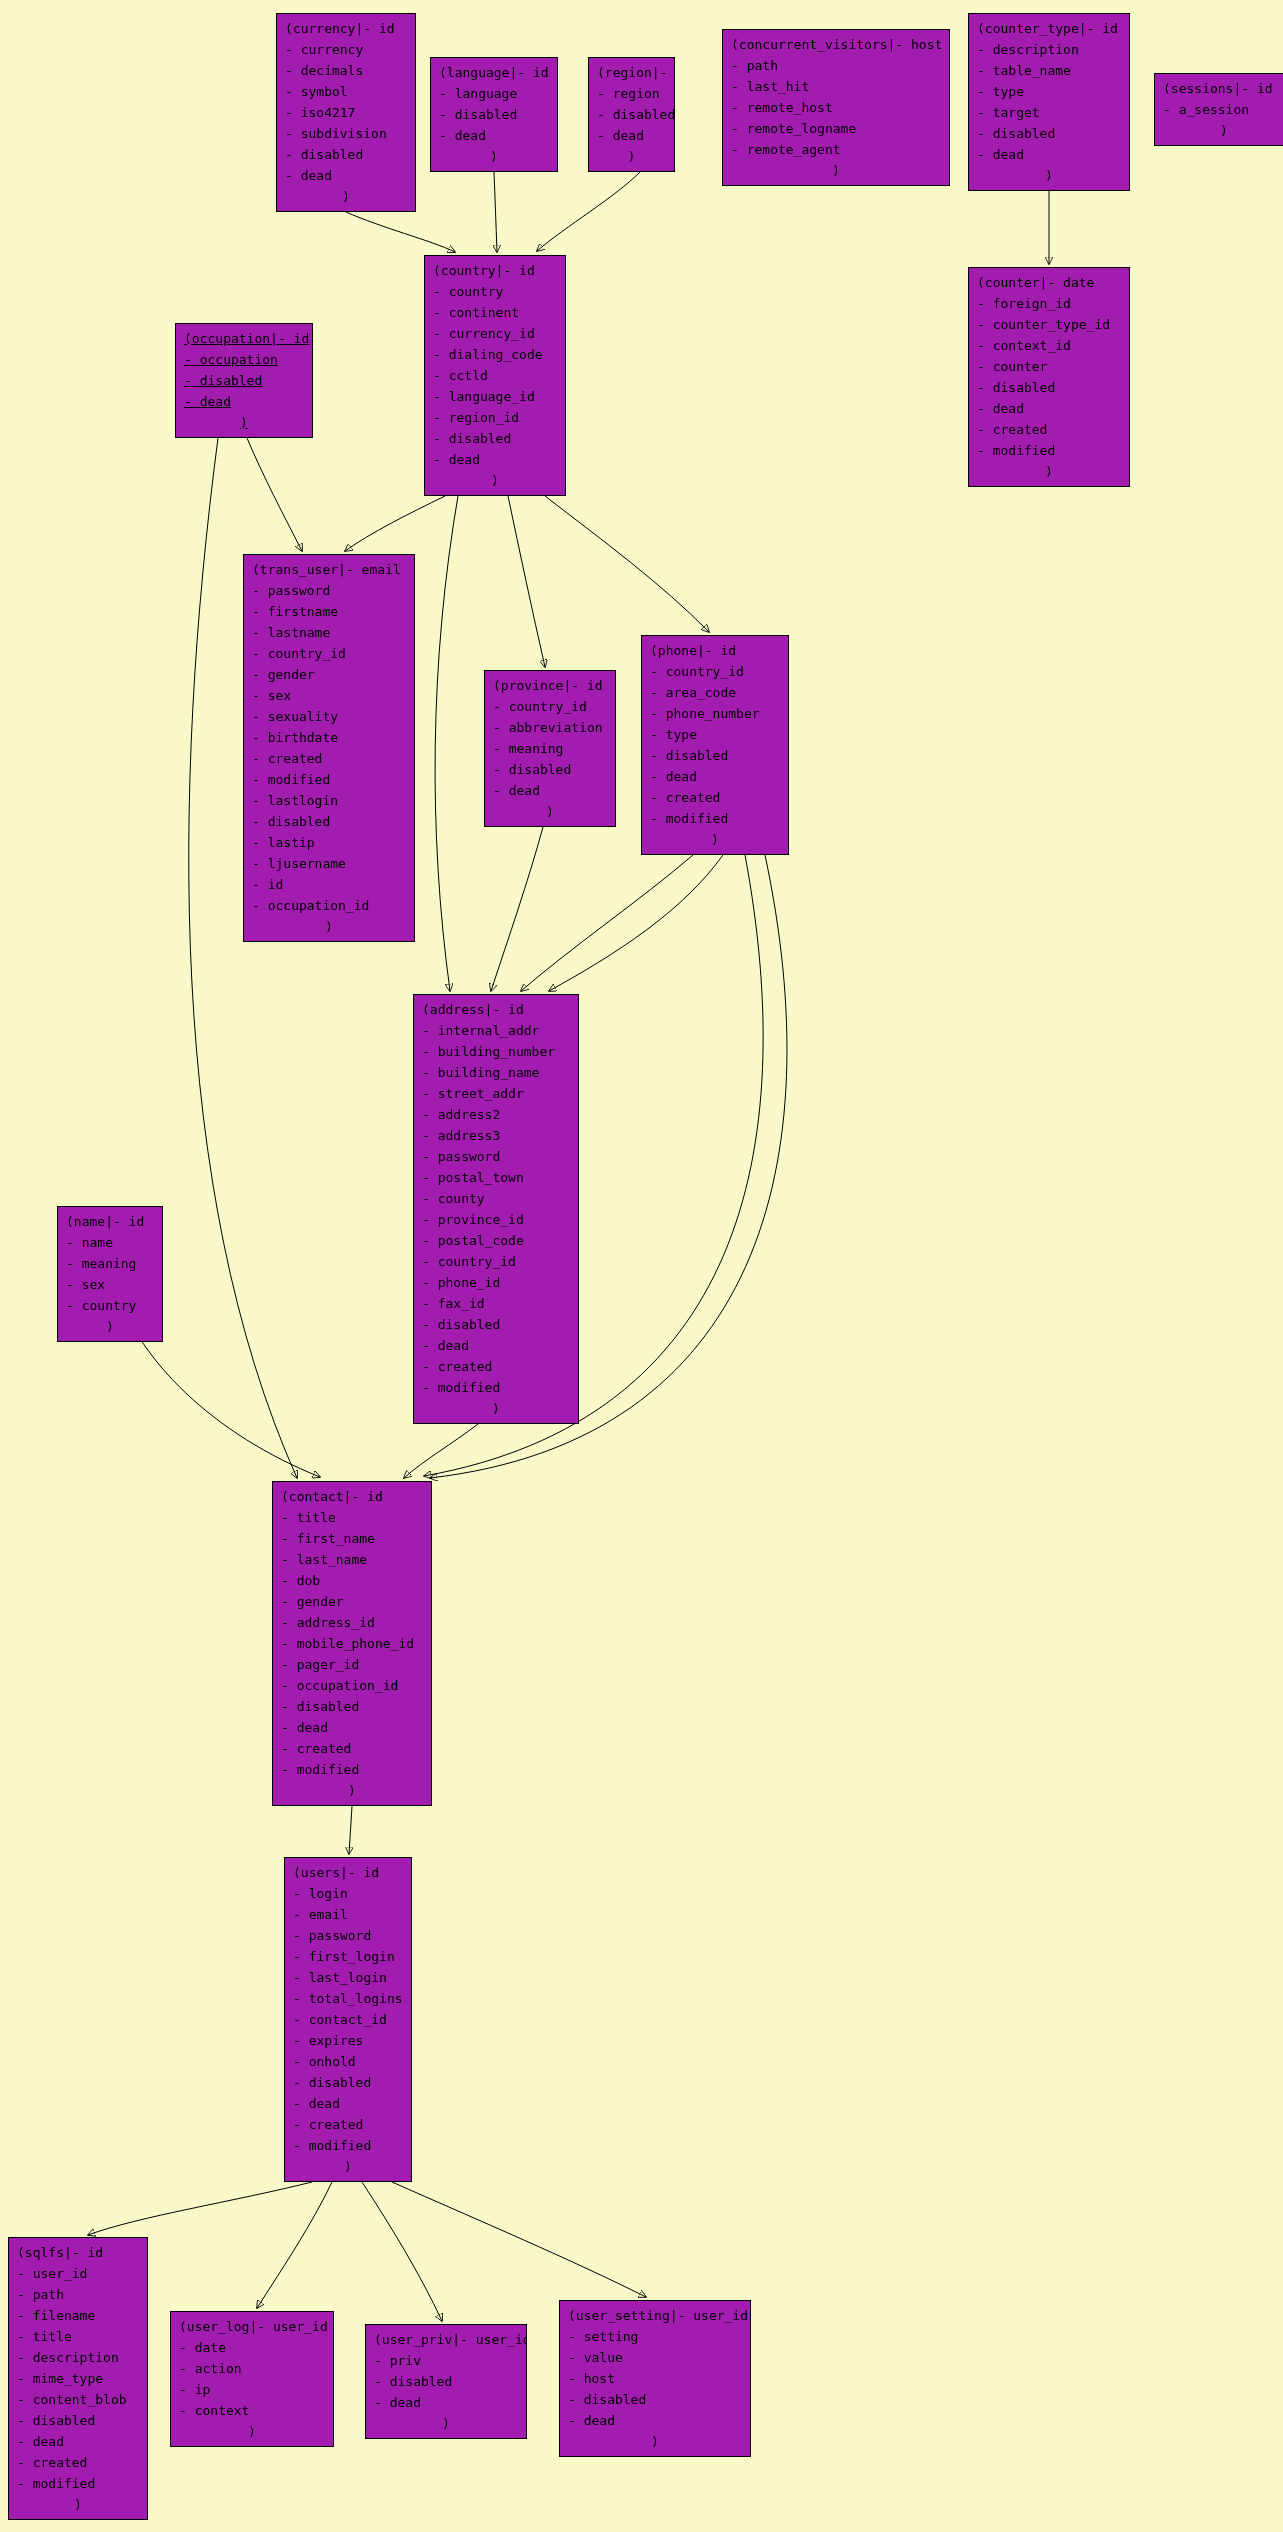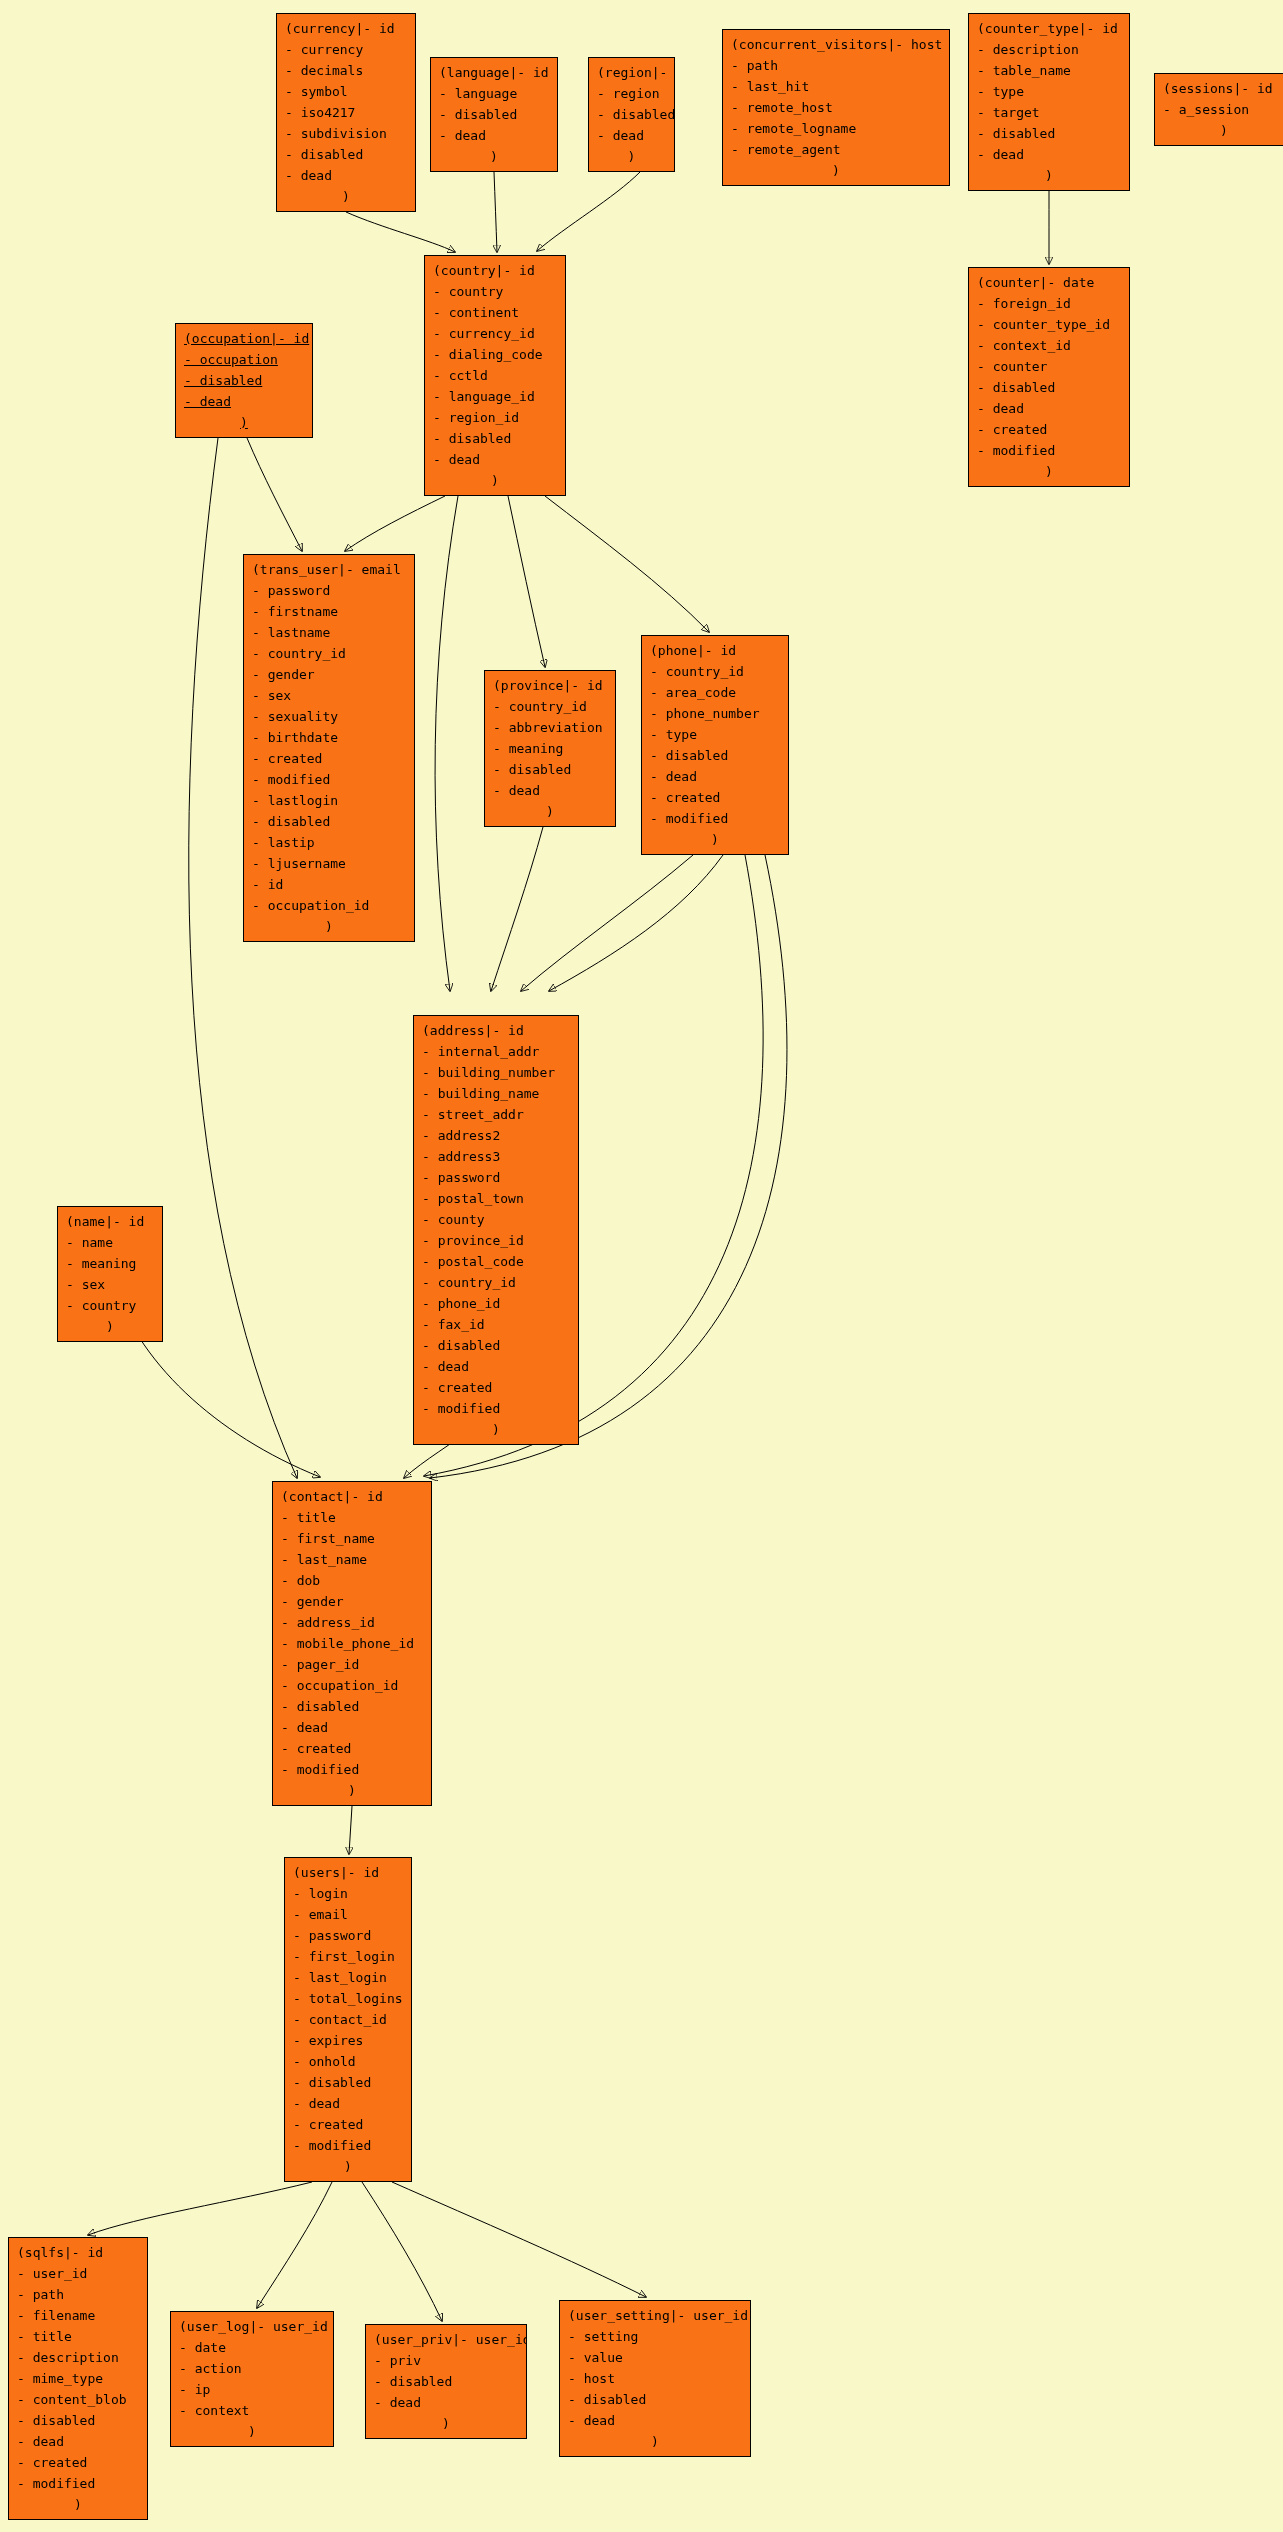--- a/index.html
+++ b/index.html
@@ -27,21 +27,21 @@
     pointer-events: none;
   }
   svg.edges path {
     fill: none;
     stroke: #000;
     stroke-width: 1;
   }
   .tbl {
     position: absolute;
     box-sizing: border-box;
-    background: #f97316;
+    background: #a21caf;
     border: 1px solid #000;
     font-size: 13px;
     line-height: 21px;
     padding: 4px 0;
     white-space: nowrap;
     overflow: hidden;
   }
   .tbl .row {
     padding: 0 8px;
   }
@@ -199,21 +199,21 @@
       <div class="row field">- country_id</div>
       <div class="row field">- area_code</div>
       <div class="row field">- phone_number</div>
       <div class="row field">- type</div>
       <div class="row field">- disabled</div>
       <div class="row field">- dead</div>
       <div class="row field">- created</div>
       <div class="row field">- modified</div>
       <div class="row footer">)</div>
     </div>
-  <div class="tbl" style="left:413px;  top:994px;  width:166px;margin-top:21px;">
+  <div class="tbl" style="left:413px;  top:994px;  width:166px;">
       <div class="row header">(address|- id</div>
       <div class="row field">- internal_addr</div>
       <div class="row field">- building_number</div>
       <div class="row field">- building_name</div>
       <div class="row field">- street_addr</div>
       <div class="row field">- address2</div>
       <div class="row field">- address3</div>
       <div class="row field">- password</div>
       <div class="row field">- postal_town</div>
       <div class="row field">- county</div>

